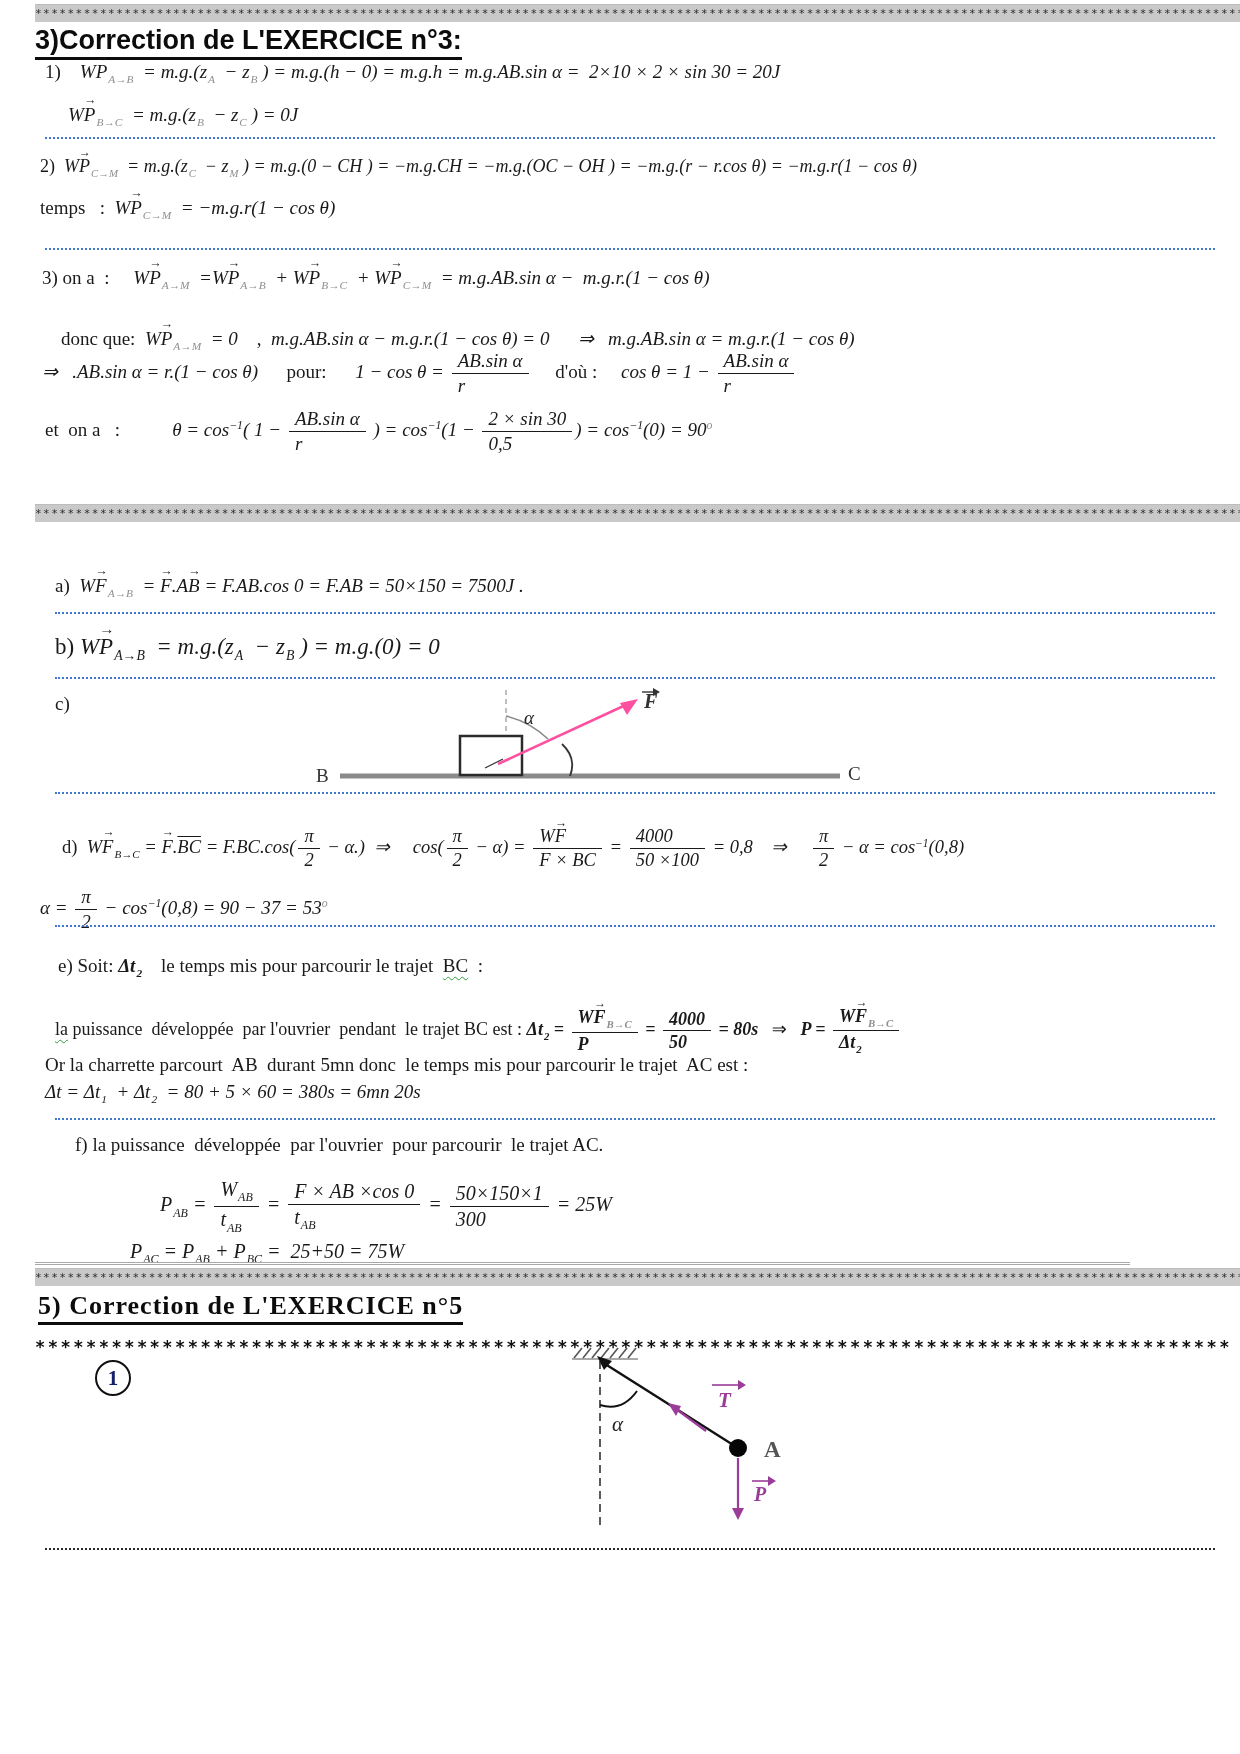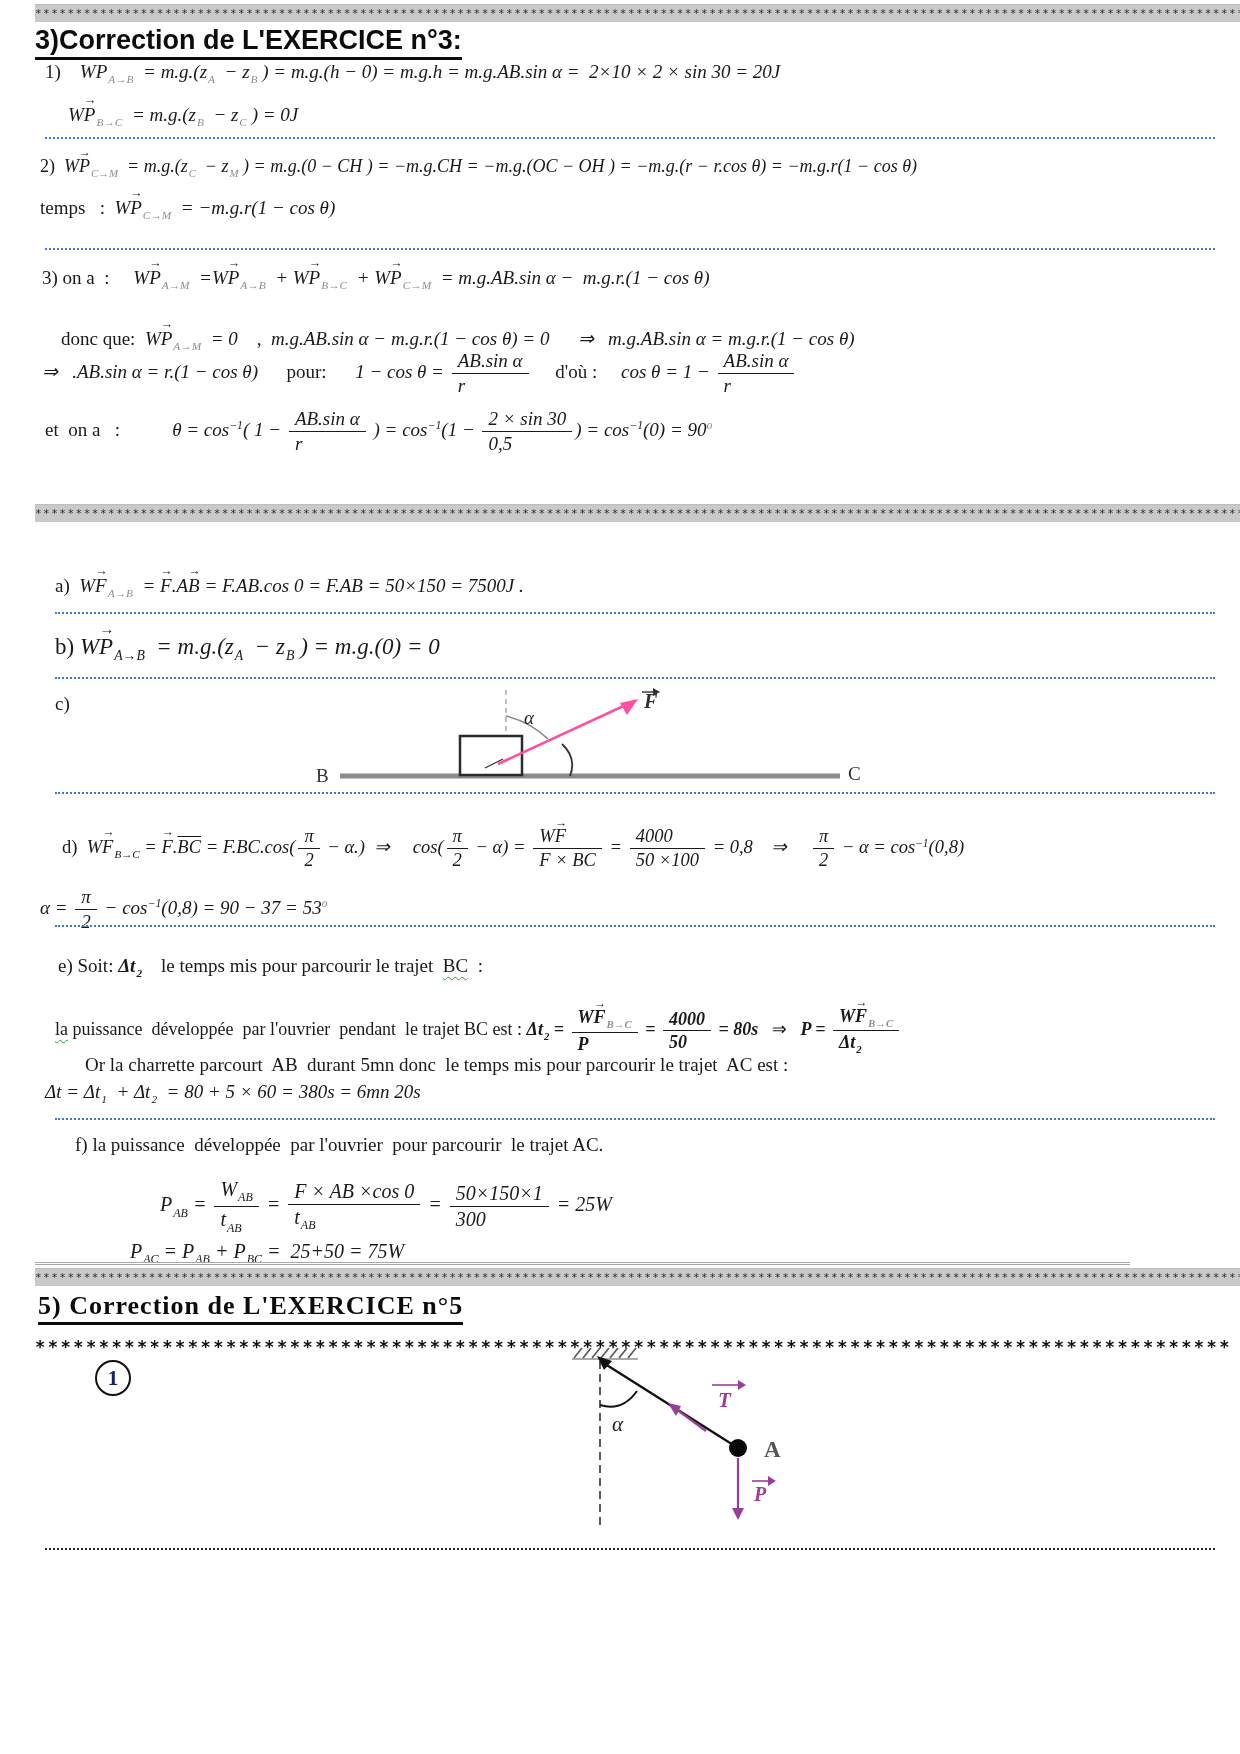--- a/index.html
+++ b/index.html
@@ -104,21 +104,21 @@
 
   <div class="abs sepb" style="top:792px;left:55px;right:25px;"></div>
 
   <div class="abs math" style="top:808px;left:62px;right:5px;font-size:18.5px;"><span class="rm">d)</span>  W<span class="vec">F</span><sub>B→C</sub> = <span class="vec">F</span>.<span class="bar">BC</span> = F.BC.cos(<span class="frac"><span class="num">π</span><span class="den">2</span></span> − α.)  ⇒     cos(<span class="frac"><span class="num">π</span><span class="den">2</span></span> − α) = <span class="frac"><span class="num">W<span class="vec">F</span></span><span class="den">F × BC</span></span> = <span class="frac"><span class="num">4000</span><span class="den">50 ×100</span></span> = 0,8    ⇒     <span class="frac"><span class="num">π</span><span class="den">2</span></span> − α = cos<sup>−1</sup>(0,8)</div>
   <div class="abs math" style="top:868px;left:40px;right:10px;">α = <span class="frac"><span class="num">π</span><span class="den">2</span></span> − cos<sup>−1</sup>(0,8) = 90 − 37 = 53<sup><span class="gray">o</span></sup></div>
 
   <div class="abs sepb" style="top:925px;left:55px;right:25px;"></div>
 
   <div class="abs math rm" style="top:954px;left:58px;right:10px;">e) Soit: <span class="it2">Δt<sub>2</sub></span>    le temps mis pour parcourir le trajet  <span class="wavy">BC</span>  :</div>
   <div class="abs math rm" style="top:988px;left:55px;right:5px;font-size:18px;"><span class="wavy">la</span> puissance  développée  par l'ouvrier  pendant  le trajet BC est : <span class="it2">Δt<sub>2</sub> = <span class="frac"><span class="num">W<span class="vec">F</span><sub><span class="gray">B→C</span></sub></span><span class="den">P</span></span> = <span class="frac"><span class="num">4000</span><span class="den">50</span></span> = 80s</span>   ⇒   <span class="it2">P = <span class="frac"><span class="num">W<span class="vec">F</span><sub><span class="gray">B→C</span></sub></span><span class="den">Δt<sub>2</sub></span></span></span></div>
-  <div class="abs math rm" style="top:1053px;left:45px;right:3px;margin-left:40px;">Or la charrette parcourt  AB  durant 5mn donc  le temps mis pour parcourir le trajet  AC est :</div>
+  <div class="abs math rm" style="top:1053px;left:45px;right:3px;">Or la charrette parcourt  AB  durant 5mn donc  le temps mis pour parcourir le trajet  AC est :</div>
   <div class="abs math" style="top:1080px;left:45px;right:10px;">Δt = Δt<sub>1</sub>  + Δt<sub>2</sub>  = 80 + 5 × 60 = 380s = 6mn 20s</div>
 
   <div class="abs sepb" style="top:1118px;left:55px;right:25px;"></div>
 
   <div class="abs math rm" style="top:1133px;left:75px;right:10px;">f) la puissance  développée  par l'ouvrier  pour parcourir  le trajet AC.</div>
   <div class="abs math" style="top:1160px;left:160px;right:10px;font-size:20px;">P<sub>AB</sub> = <span class="frac"><span class="num">W<sub>AB</sub></span><span class="den">t<sub>AB</sub></span></span> = <span class="frac"><span class="num">F × AB ×cos 0</span><span class="den">t<sub>AB</sub></span></span> = <span class="frac"><span class="num">50×150×1</span><span class="den">300</span></span> = 25W</div>
   <div class="abs math" style="top:1238px;left:130px;right:10px;font-size:20px;">P<sub>AC</sub> = P<sub>AB</sub> + P<sub>BC</sub> =  25+50 = 75W</div>
 
   <div class="abs hr2" style="top:1262px;left:35px;width:1095px;"></div>
   <div class="abs astband" style="top:1268px;left:35px;right:0;">******************************************************************************************************************************************************************************</div>

